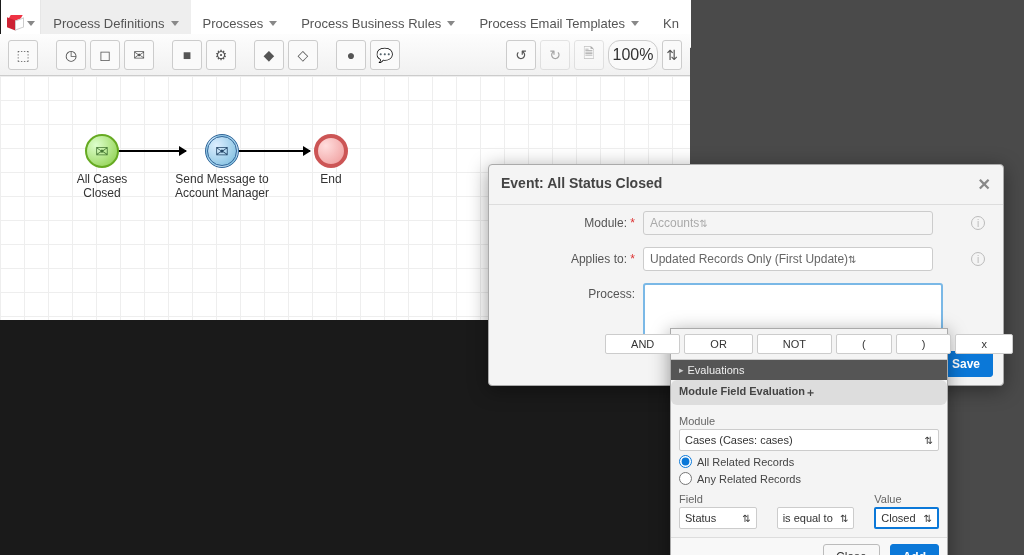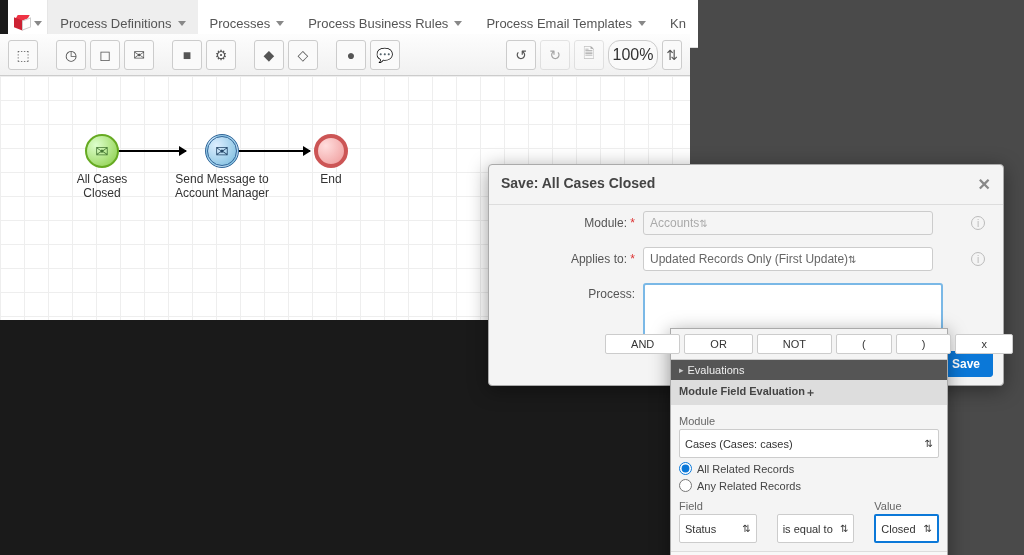--- a/index.html
+++ b/index.html
@@ -1,19 +1,19 @@
 <!DOCTYPE html>
 <html><head>
 <meta charset="utf-8">
 <style>
   * { box-sizing: border-box; margin: 0; padding: 0; font-family: -apple-system, BlinkMacSystemFont, "Segoe UI", Arial, sans-serif; }
   body { width: 1024px; height: 555px; background: #1a1a1a; overflow: hidden; position: relative; font-size: 13px; color: #333; }
 
   
-  .menubar { position: absolute; left: 8px; top: 0; width: 690px; height: 48px; background: #fff; border-bottom: 1px solid #ddd; display: flex; align-items: stretch; }
+  .menubar { position: absolute; left: 1px; top: 0; width: 690px; height: 48px; background: #fff; border-bottom: 1px solid #ddd; display: flex; align-items: stretch; }
   .logo-box { width: 55px; display: flex; align-items: center; justify-content: center; gap: 2px; border-right: 1px solid #e6e6e6; }
   .logo-cube { width: 18px; height: 18px; position: relative; }
   .logo-cube .top { position:absolute; left:2px; top:0; width:12px; height:6px; background:#e34; transform: skewX(-30deg);}
   .logo-cube .left { position:absolute; left:0; top:4px; width:9px; height:10px; background:#c23; transform: skewY(20deg);}
   .logo-cube .right { position:absolute; left:8px; top:4px; width:9px; height:10px; background:#fff; border:1px solid #ccc; transform: skewY(-20deg);}
   .menu-item { padding: 0 12px; display: flex; align-items: center; gap: 6px; color: #555; cursor: pointer; white-space: nowrap; font-size: 13px; }
   .menu-item.active { background: #eee; }
   .caret-down { width: 0; height: 0; border-left: 4px solid transparent; border-right: 4px solid transparent; border-top: 5px solid #888; }
 
   
@@ -55,24 +55,24 @@
   .btn { padding:5px 12px; border:1px solid #bbb; border-radius:3px; background:#f8f8f8; cursor:pointer; font-size:12px; margin-left:6px; }
   .btn.primary { background:#0b78d8; border-color:#0b78d8; color:#ffffff; font-weight:bold; }
 
   
   .popover { position:absolute; left:670px; top:328px; width:278px; background:#f4f4f4; border:1px solid #aaa; box-shadow:0 4px 18px rgba(0,0,0,.4); font-size:12px; }
   .pop-ops { display:flex; gap:4px; padding:5px 6px; justify-content:center; border-bottom:1px solid #ccc; align-items:center;}
   .opbtn { padding:3px 25px; border:1px solid #ccc; background:#fff; border-radius:2px; cursor:pointer; font-size:11px; }
   .opbtn.x { margin-left:auto; }
   .pop-bar-dark { background:#555; color:#eee; padding:4px 8px; font-size:11px; display:flex; align-items:center; }
   .pop-bar-dark::before { content:"▸"; margin-right:4px; font-size:9px; color:#ccc;}
-  .pop-bar-mid { background:#ddd; color:#444; padding:5px 8px; font-size:11px; font-weight:bold; display:flex; justify-content:flex-start;}
+  .pop-bar-mid { background:#ddd; color:#444; padding:5px 8px; font-size:11px; font-weight:bold; display:flex; justify-content:flex-start;border-radius:6px;}
   .pop-body { padding:6px 8px 8px; background:#f4f4f4; }
   .pop-label { font-size:11px; color:#666; margin:4px 0 2px; }
-  .pop-select { width:100%; height:29px; border:1px solid #ccc; border-radius:2px; background:#fff; padding:0 5px; display:flex; align-items:center; justify-content:space-between; font-size:11px; }
+  .pop-select { width:100%; height:22px; border:1px solid #ccc; border-radius:2px; background:#fff; padding:0 5px; display:flex; align-items:center; justify-content:space-between; font-size:11px; }
   .pop-radio { display:flex; align-items:center; gap:5px; margin:4px 0; font-size:11px; color:#444; }
   .pop-radio input { accent-color:#0b78d8; }
   .pop-row3 { display:flex; gap:20px; }
   .pop-row3 .pop-select { flex:1; }
   .pop-row3 .val .pop-select { border:2px solid #0b78d8; }
   .pop-foot { display:flex; justify-content:flex-end; gap:4px; padding:6px 8px; border-top:1px solid #ddd; background:#f8f8f8;}
   .upd { font-size:10px; }
 </style>
 </head>
 <body>
@@ -152,21 +152,21 @@
     <div>Send Message to Account Manager</div>
   </div>
   <div class="node" style="left:306px; top:58px; width:50px;">
     <div class="circle c-end"></div>
     <div>End</div>
   </div>
 </div>
 
 <div class="dialog">
   <div class="dlg-head">
-    <span>Save: All Cases Closed</span>
+    <span>Event: All Status Closed</span>
     <span class="dlg-close">✕</span>
   </div>
 
   <div class="dlg-row disabled">
     <span class="lbl"><span>Module:</span> <span class="req">*</span></span>
     <div class="sel">
       <span>Accounts</span>
       <span class="upd">⇅</span>
     </div>
     <span class="info">i</span>

